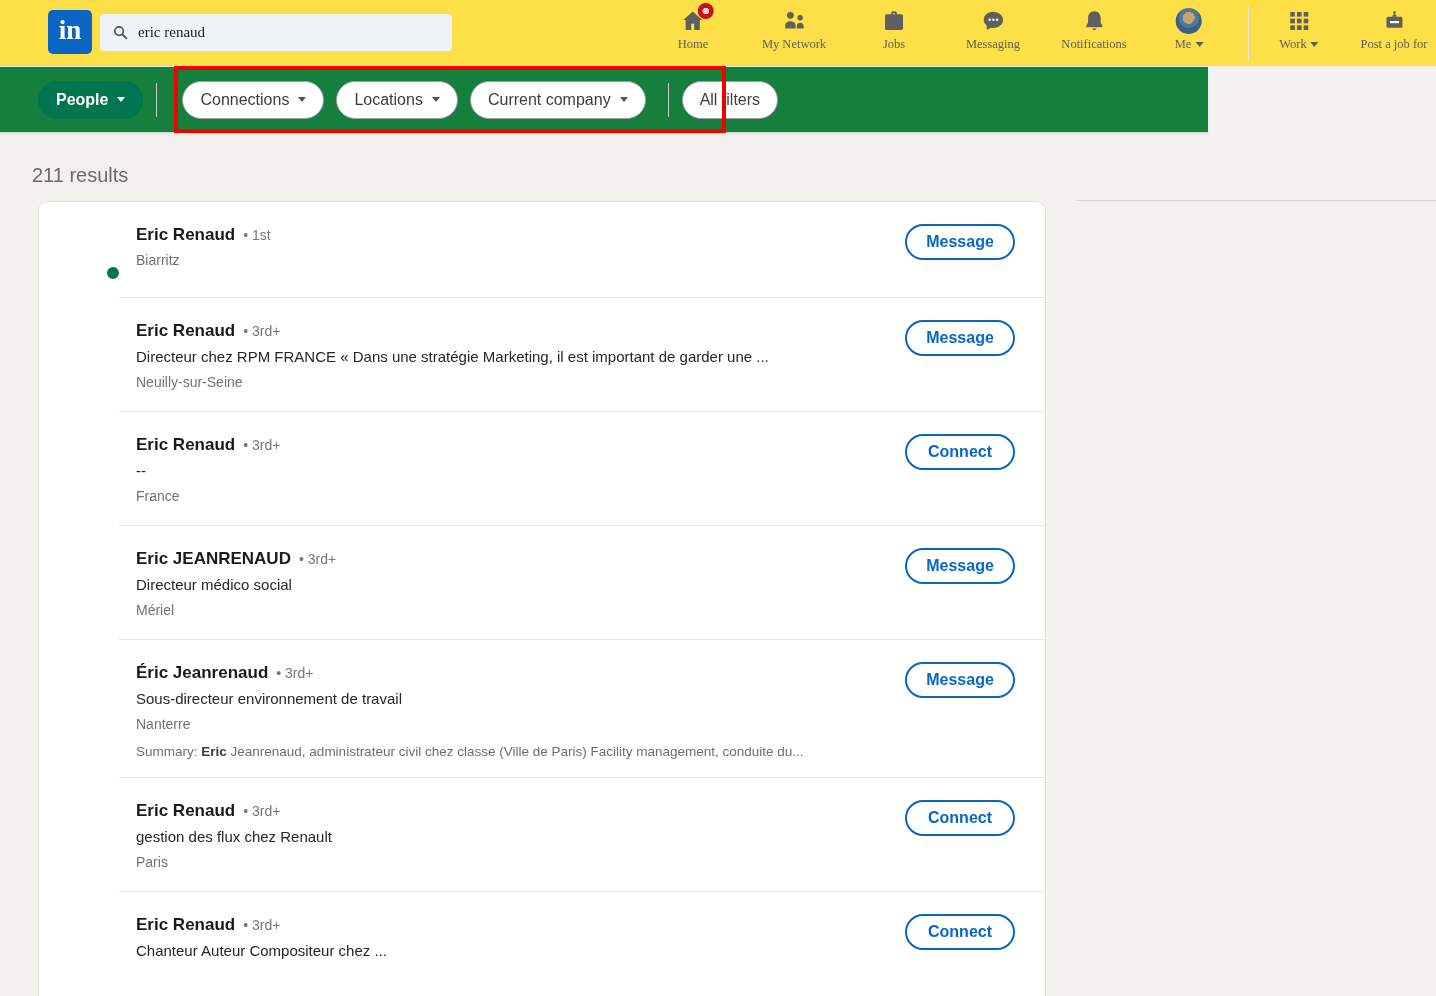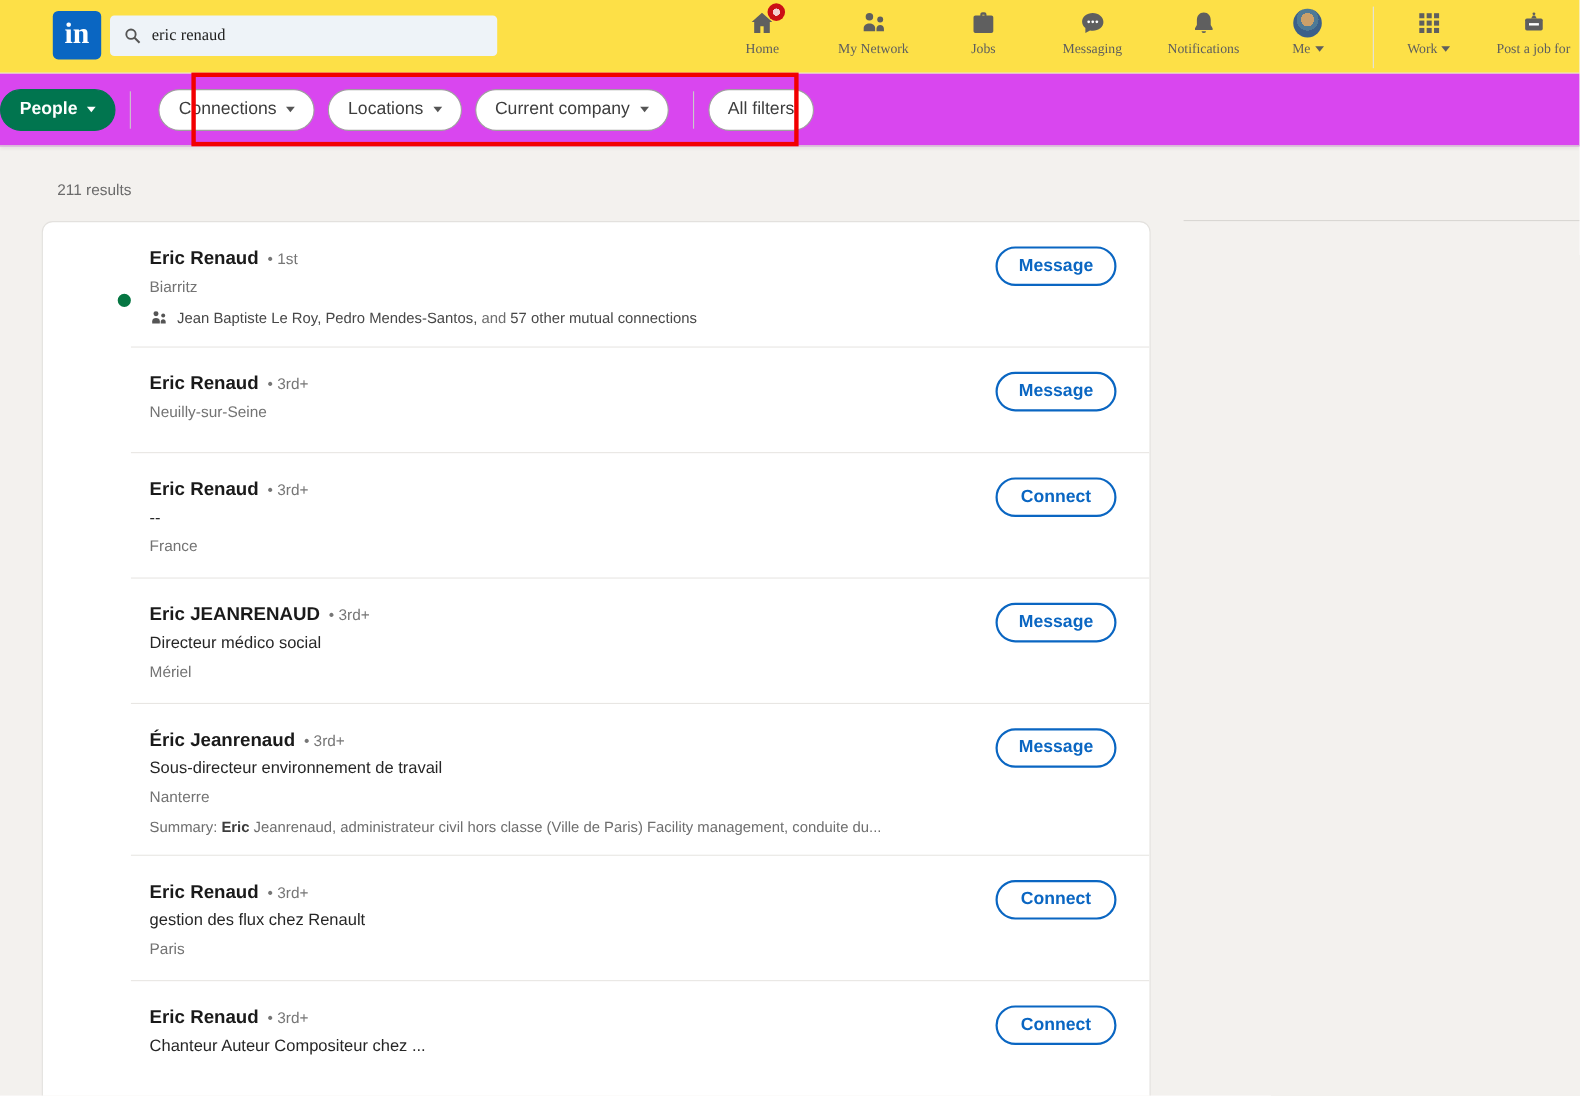--- a/index.html
+++ b/index.html
@@ -15,33 +15,33 @@
   .navitem { position:absolute; top:7px; transform:translateX(-50%); display:flex; flex-direction:column; align-items:center; cursor:pointer; white-space:nowrap; }
   .navitem .ic { height:28px; display:flex; align-items:center; justify-content:center; position:relative; }
   .navitem .lbl { font-size:12.5px; color:#5e5e5e; margin-top:2px; display:flex; align-items:center; gap:4px; }
   .nav-badge { position:absolute; top:-4px; right:-9px; width:16px; height:16px; border-radius:50%;
                background:radial-gradient(circle,#f3cfd1 0 3.2px,#cb0f16 3.4px); }
   .nav-divider { position:absolute; left:1248px; top:6px; width:1px; height:56px; background:#e3e3e3; }
   .me-avatar { width:26px; height:26px; border-radius:50%; background:radial-gradient(circle at 50% 38%,#caa06a 0 6px,#4e7a96 6px 10px,#3b608a 10px); }
   .caret { width:0; height:0; border-left:4.5px solid transparent; border-right:4.5px solid transparent; border-top:5px solid currentColor; display:inline-block; }
 
   
-  .filterbar { position:absolute; left:0; top:67px; width:1436px; height:66px; background:#d946ef; border-bottom:1px solid #d8d6d2; box-shadow:0 2px 3px rgba(0,0,0,0.05); display:flex; align-items:center; z-index:20; }
+  .filterbar { position:absolute; left:0; top:67px; width:1208px; height:66px; background:#15803d; border-bottom:1px solid #d8d6d2; box-shadow:0 2px 3px rgba(0,0,0,0.05); display:flex; align-items:center; padding-left:38px; z-index:20; }
   .pill { display:flex; align-items:center; gap:9px; height:38px; border-radius:19px; padding:0 17px; font-size:16px; color:#3d3d3d; border:1px solid #9f9f9f; background:#fff; cursor:pointer; white-space:nowrap; }
   .pill .caret { color:#555; }
   .pill-green { background:#01754f; border:1px solid #01754f; color:#fff; font-weight:bold; font-size:16px; }
   .pill-green .caret { color:#fff; }
   .vdiv { width:1px; height:34px; background:#c9c9c9; margin:0 13px; }
   .pillgap { margin-left:12px; }
 
   
   .annotation { position:absolute; left:174px; top:66px; width:552px; height:67px; border:4px solid #f20000; z-index:60; pointer-events:none; }
 
   
-  .count { position:absolute; left:52px; top:164px; font-size:14px; color:#6b6b6b; }
+  .count { position:absolute; left:32px; top:164px; font-size:20px; color:#6b6b6b; }
   .card { position:absolute; left:38px; top:201px; width:1008px; height:860px; background:#fff; border:1px solid #e3e1de; border-radius:10px; overflow:hidden; }
   .rail-line { position:absolute; left:1076px; top:200px; width:360px; height:1px; background:#d9d7d3; }
 
   .row { display:flex; padding:19px 30px 18px 22px; gap:17px; cursor:pointer; }
   .row + .row-sep { height:1px; background:#e8e6e3; margin-left:80px; }
   .av-wrap { position:relative; width:58px; height:58px; flex-shrink:0; }
   .avatar { width:58px; height:58px; border-radius:50%; position:relative; overflow:hidden; }
   .avatar::after { content:""; position:absolute; top:54%; left:50%; transform:translateX(-50%); width:78%; height:62%; border-radius:50%; }
   .avatar::before { content:""; position:absolute; top:17%; left:50%; transform:translateX(-50%); width:41%; height:41%; border-radius:50%; z-index:2; }
   .av-def { background:#e9e4dd; }
@@ -222,43 +222,35 @@
   <div class="card">
 
     <div class="row">
       <span class="av-wrap"><span class="avatar av-p1"></span><span class="presence"></span></span>
       <div class="rbody">
         <div class="nameline">
           <span class="pname">Eric Renaud</span>
           <span class="degree">• 1st</span>
         </div>
         <div class="location">Biarritz</div>
-        <div class="mutual">
-          <svg width="17" height="16" viewBox="0 0 24 24" fill="#555">
-              <circle cx="8" cy="6.3" r="3.4"></circle>
-              <path d="M2.8 19.5v-3.1c0-2.3 2.3-4.1 5.2-4.1s5.2 1.8 5.2 4.1v3.1H2.8z"></path>
-              <circle cx="17.8" cy="8.7" r="2.7"></circle>
-              <path d="M14.4 19.5v-2.4c0-1.9 1.5-3.4 3.4-3.4s3.4 1.5 3.4 3.4v2.4h-6.8z"></path>
-            </svg>
-          <span><span class="strongish">Jean Baptiste Le Roy, Pedro Mendes-Santos,</span><span> and </span><span class="strongish">57 other mutual connections</span></span>
-        </div>
       </div>
       <div class="action-col">
           <button class="action-btn">Message</button>
         </div>
     </div>
     <div class="row-sep"></div>
 
     <div class="row">
       <span class="av-wrap"><span class="avatar av-p2"></span></span>
       <div class="rbody">
         <div class="nameline">
           <span class="pname">Eric Renaud</span>
           <span class="degree">• 3rd+</span>
         </div>
+        <div class="headline">Directeur chez RPM FRANCE « Dans une stratégie Marketing, il est important de garder une ...</div>
         <div class="location">Neuilly-sur-Seine</div>
       </div>
       <div class="action-col">
           <button class="action-btn">Message</button>
         </div>
     </div>
     <div class="row-sep"></div>
 
     <div class="row">
       <span class="av-wrap"><span class="avatar av-def"></span></span>
@@ -294,21 +286,21 @@
 
     <div class="row">
       <span class="av-wrap"><span class="avatar av-p5"></span></span>
       <div class="rbody">
         <div class="nameline">
           <span class="pname">Éric Jeanrenaud</span>
           <span class="degree">• 3rd+</span>
         </div>
         <div class="headline">Sous-directeur environnement de travail</div>
         <div class="location">Nanterre</div>
-        <div class="summary"><span>Summary: </span><span class="hl">Eric</span><span> Jeanrenaud, administrateur civil hors classe (Ville de Paris) Facility management, conduite du...</span></div>
+        <div class="summary"><span>Summary: </span><span class="hl">Eric</span><span> Jeanrenaud, administrateur civil chez classe (Ville de Paris) Facility management, conduite du...</span></div>
       </div>
       <div class="action-col">
           <button class="action-btn">Message</button>
         </div>
     </div>
     <div class="row-sep"></div>
 
     <div class="row">
       <span class="av-wrap"><span class="avatar av-def"></span></span>
       <div class="rbody">

